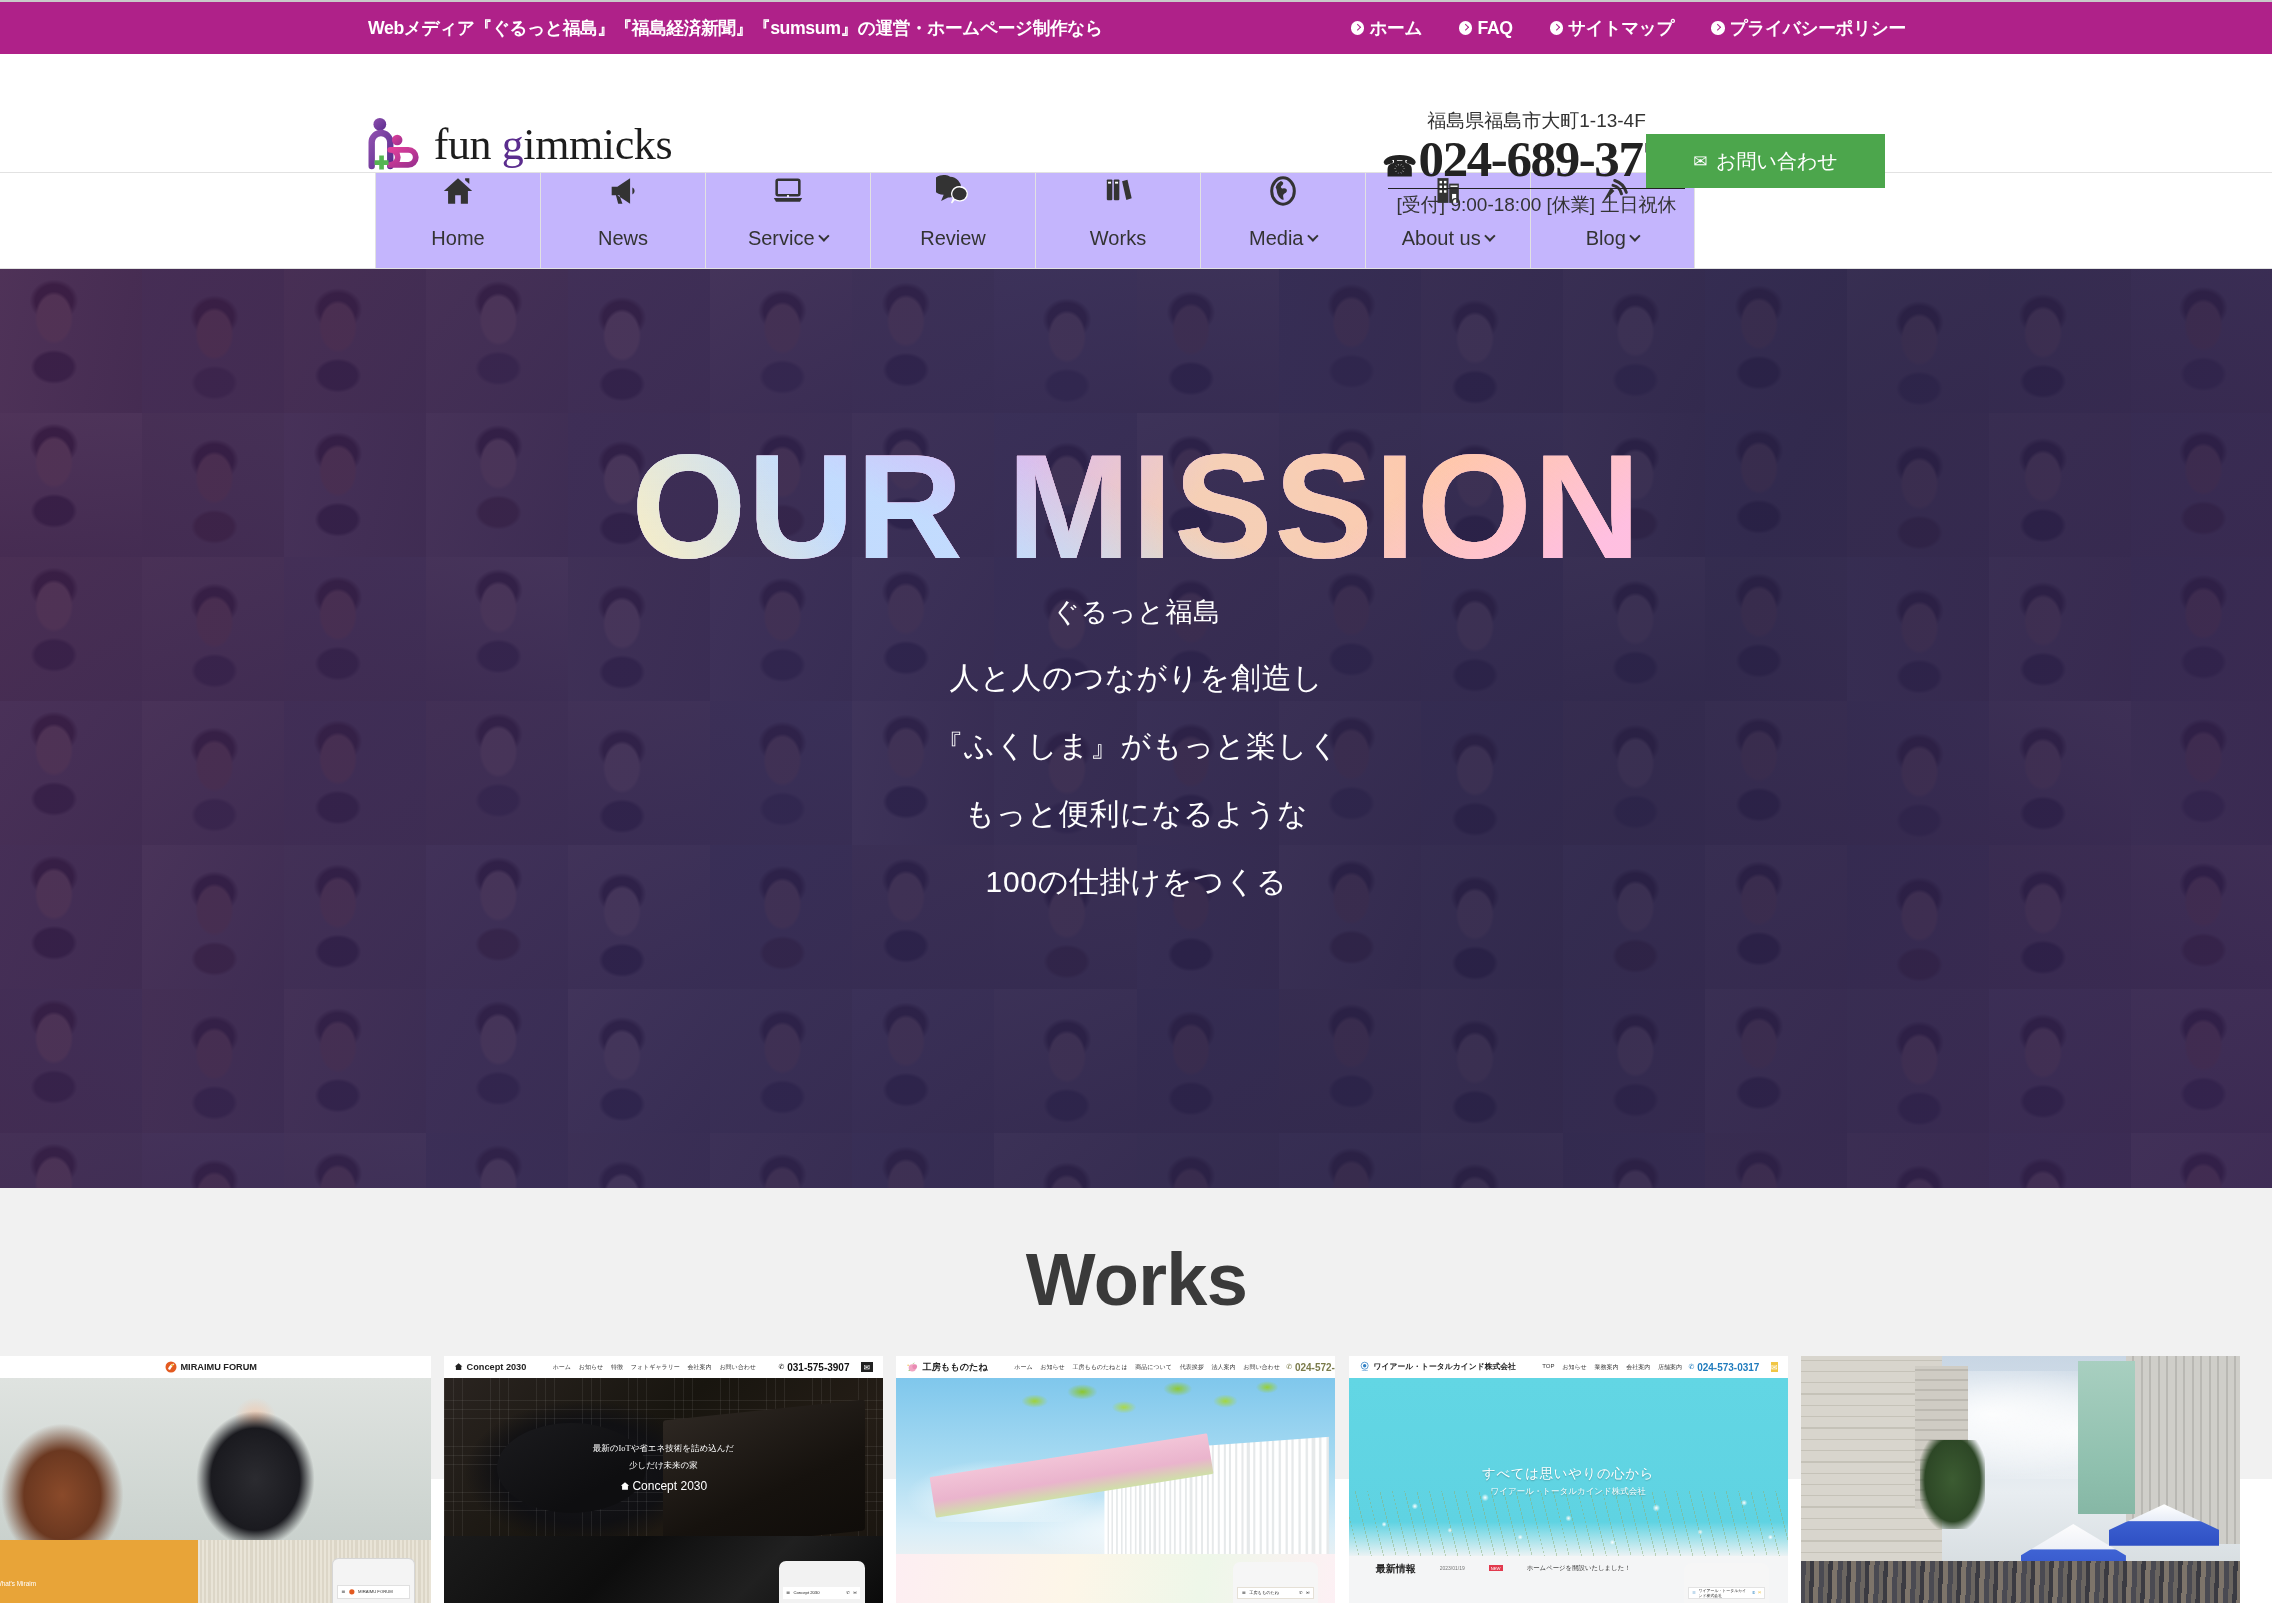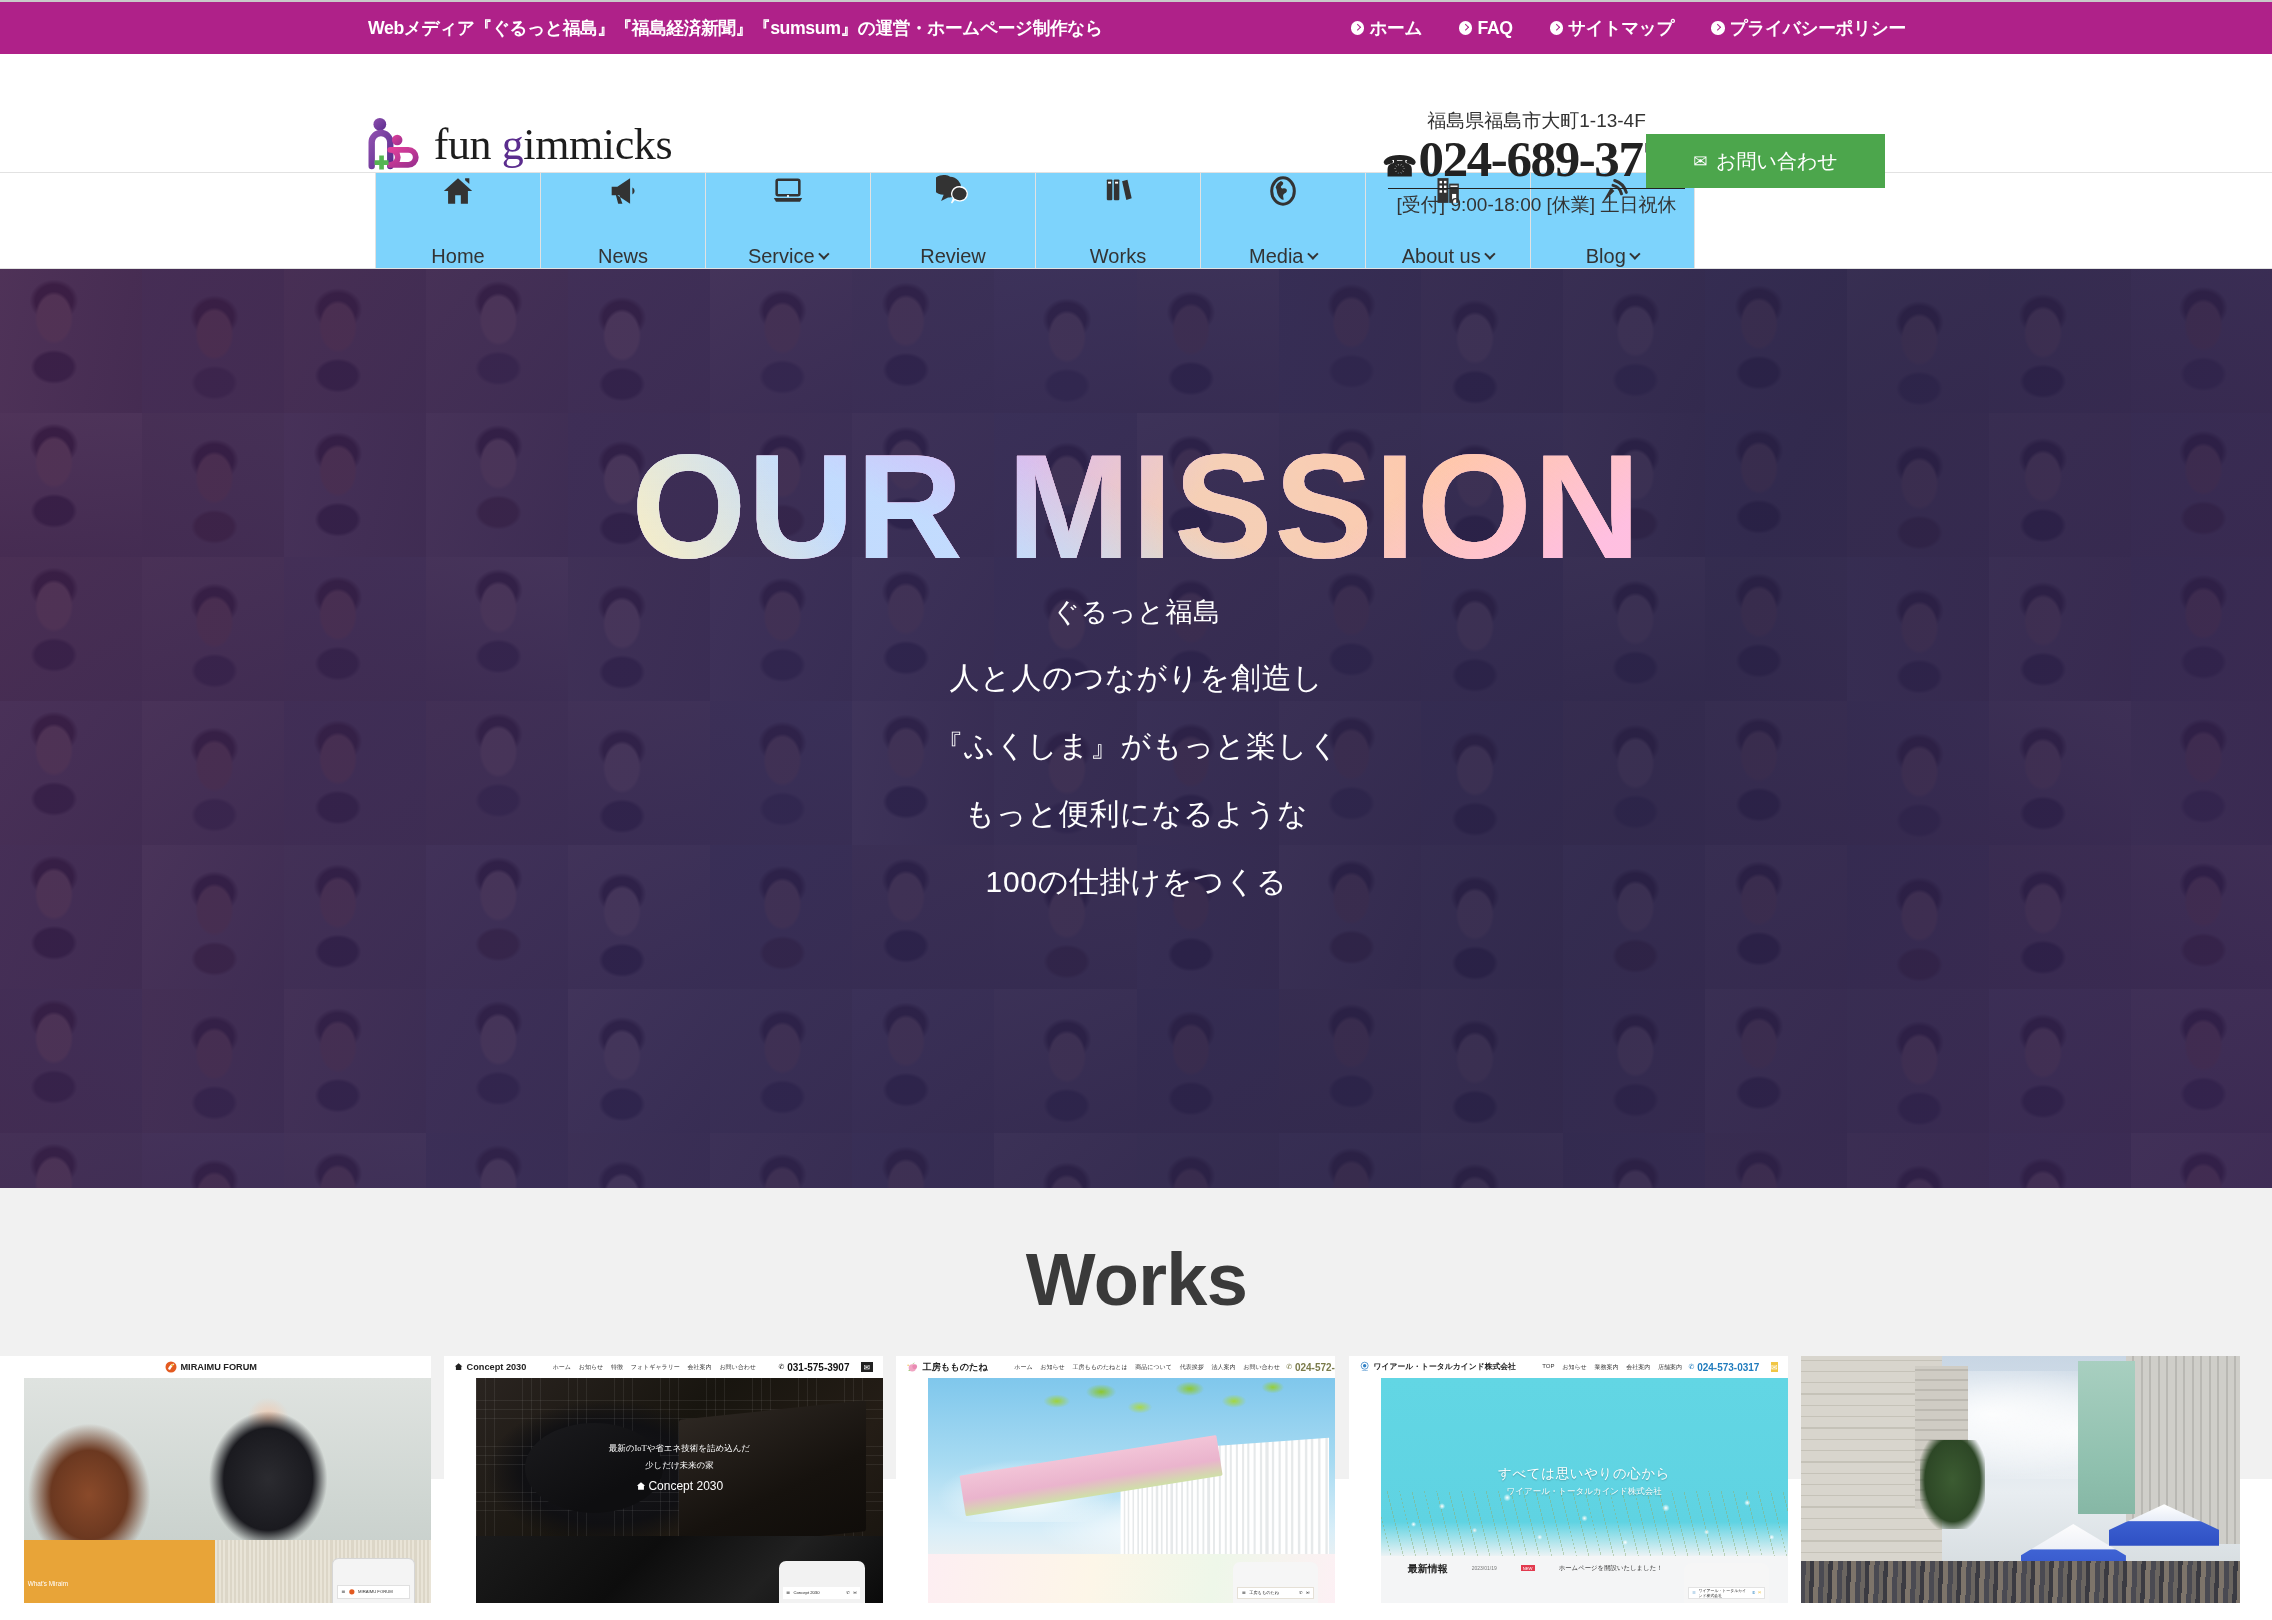--- a/index.html
+++ b/index.html
@@ -164,24 +164,24 @@
     padding-left: 375px;
     padding-right: 363px;
   }
   .navitem {
     width: 165px;
     flex: none;
     border-left: 0.7px solid #e2e2e2;
     display: flex;
     flex-direction: column;
     align-items: center;
-    justify-content: space-between;
-    gap: 1px;
+    justify-content: flex-start;
+    gap: 19px;
     cursor: pointer;
-    background: #7dd3fc;
+    background: #c4b5fd;
   }
   .navitem:last-child { border-right: 0.7px solid #e2e2e2; }
   .navicon {
     height: 35px;
     display: flex;
     align-items: center;
     justify-content: center;
     color: #333333;
   }
   .navicon svg { display: block; }
@@ -330,21 +330,21 @@
     margin-left: auto;
     font-size: 10px; font-weight: bold;
     white-space: nowrap;
     display: flex; align-items: center; gap: 2.8px;
   }
   .mini-mail {
     width: 12px; height: 9.2px; margin-left: 5px;
     display: flex; align-items: center; justify-content: center;
     font-size: 7.8px; color: #fff;
   }
-  .mini-body { position: absolute; inset: 22px 0 0 0; overflow: hidden; margin-left: 32px; }
+  .mini-body { position: absolute; inset: 22px 0 0 0; overflow: hidden; }
   .mini-hero-text {
     position: absolute; left: 0; right: 0; top: 40%;
     transform: translateY(-50%);
     text-align: center; color: #fff;
   }
 
   
   .c1-photo { position:absolute; inset:0; background:
       radial-gradient(ellipse 85px 99px at 16% 52%, #8a4a2a 0%, #6b3820 45%, rgba(0,0,0,0) 72%),
       radial-gradient(ellipse 74px 85px at 60% 45%, #2b2b30 0%, #1a1a1f 60%, rgba(0,0,0,0) 80%),

